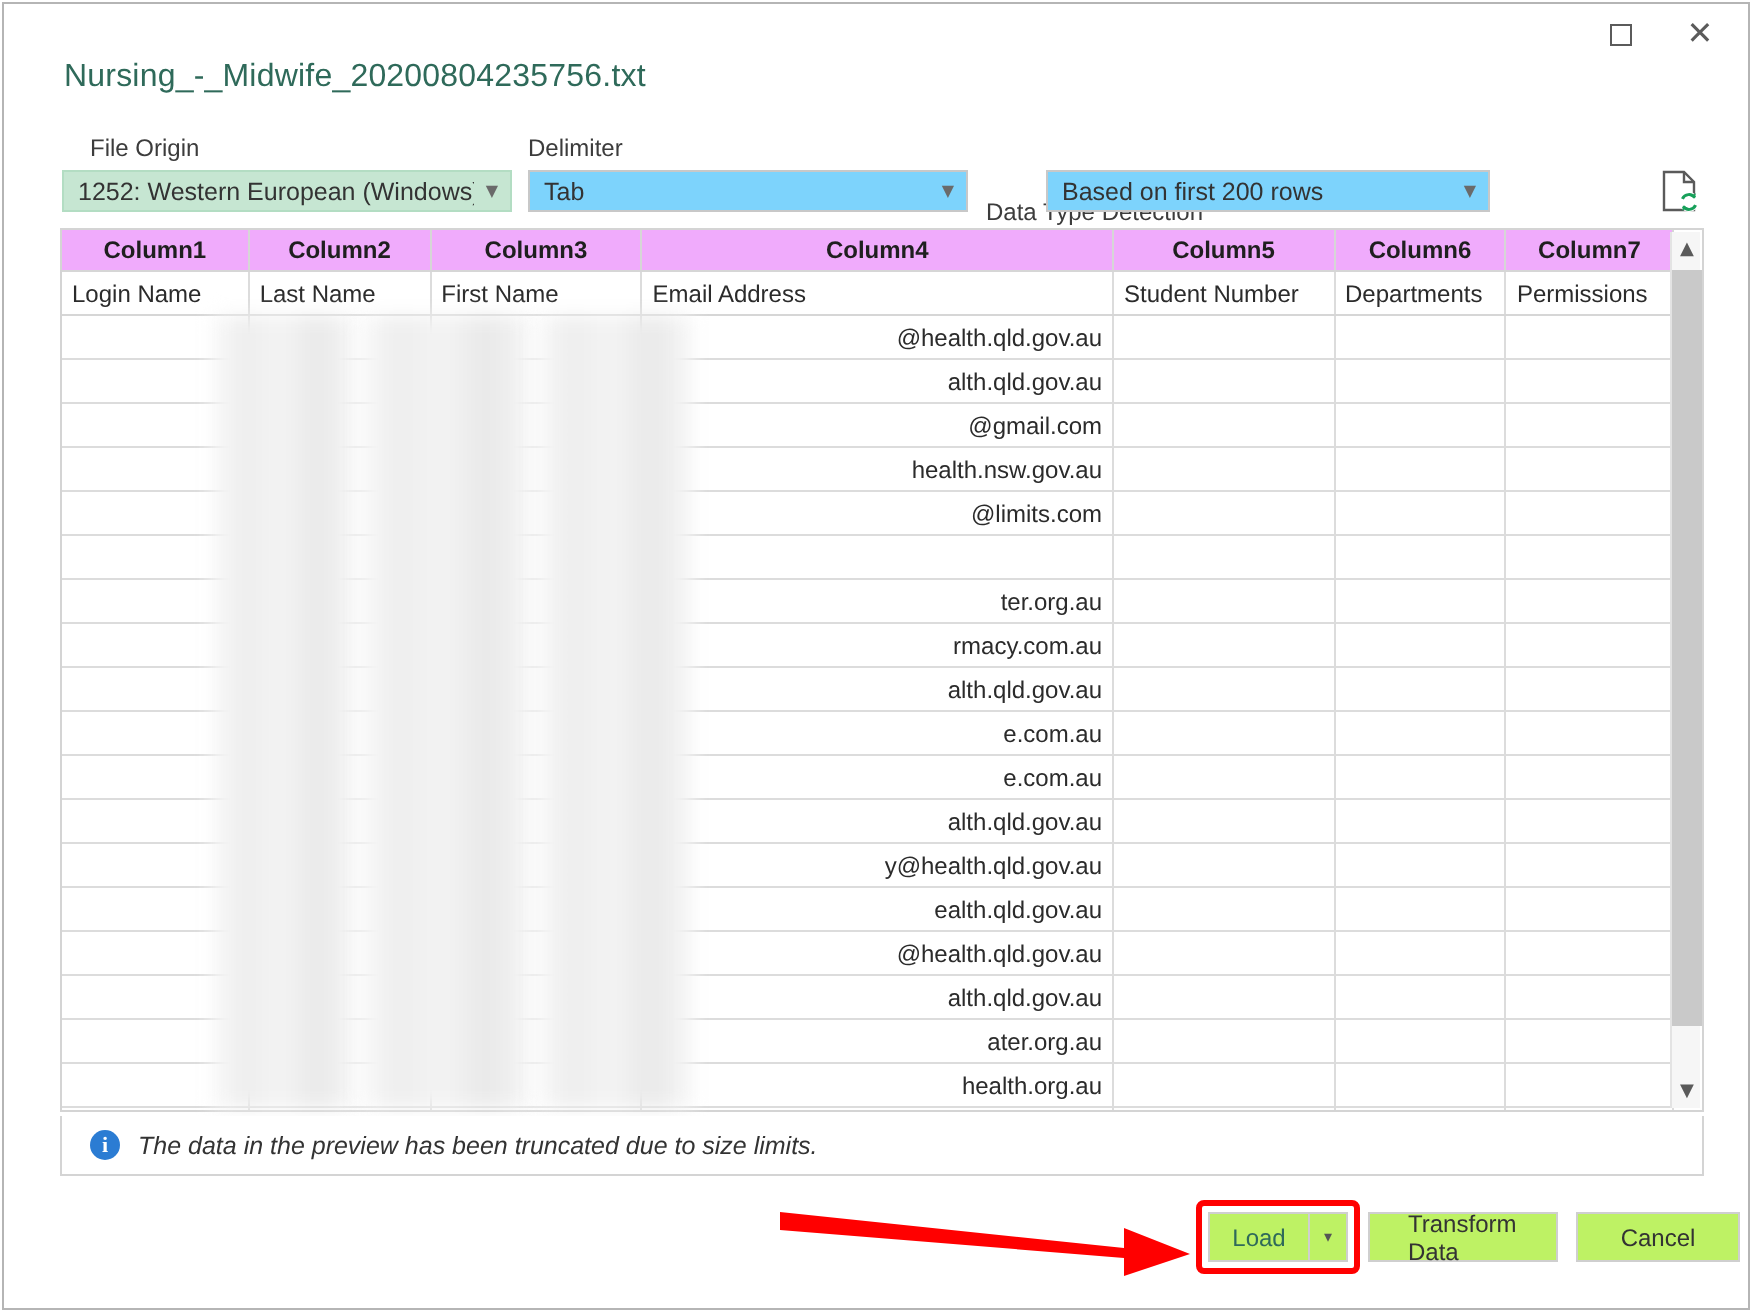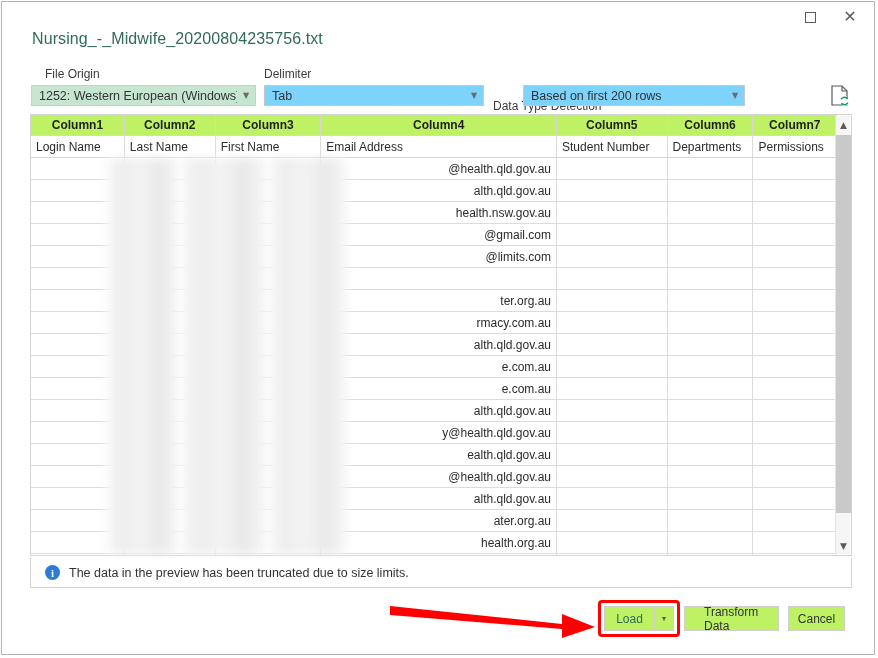--- a/index.html
+++ b/index.html
@@ -116,21 +116,21 @@
     border-collapse: collapse;
     table-layout: fixed;
     width: 806px;
     font-size: 12px;
     color: #2b2b2b;
   }
   .tbl th {
     height: 20px;
     font-weight: bold;
     font-size: 12px;
-    background: #bef264;
+    background: #f0abfc;
     border-right: 1px solid #d6d6d6;
     border-bottom: 1px solid #d6d6d6;
     text-align: center;
     padding: 0 4px;
     color: #1f1f1f;
     white-space: nowrap;
     overflow: hidden;
   }
   .tbl td {
     height: 21px;
@@ -201,21 +201,21 @@
     color: #fff;
     font-size: 11px;
     font-weight: bold;
     display: flex;
     align-items: center;
     justify-content: center;
     font-family: "Liberation Serif", serif;
     margin-right: 9px;
     flex: none;
   }
-  .info-text { font-size: 12.5px; color: #333; }
+  .info-text { font-size: 12.5px; color: #333; font-style: italic; }
   
   .btn {
     position: absolute;
     height: 25px;
     border: 1px solid #cfcfcf;
     background: #bef264;
     font-size: 12px;
     color: #333;
     display: flex;
     align-items: center;
@@ -228,21 +228,21 @@
     color: #2f6a5a;
     border-right: none;
   }
   #loadSplit {
     left: 652px; top: 604px; width: 20px;
     color: #555;
     font-size: 8px;
     font-family: "DejaVu Sans", sans-serif;
   }
   #transformBtn { left: 682px; top: 604px; width: 95px; padding-left: 19px; }
-  #cancelBtn    { left: 786px; top: 604px; width: 57px; }
+  #cancelBtn    { left: 786px; top: 604px; width: 82px; }
   
   .redbox {
     position: absolute;
     left: 596px; top: 598px;
     width: 82px; height: 37px;
     border: 3.5px solid #ff0000;
     border-radius: 4px;
     box-sizing: border-box;
     pointer-events: none;
   }
@@ -346,30 +346,30 @@
             <td></td>
             <td class="cell-email">alth.qld.gov.au</td>
             <td></td>
             <td></td>
             <td></td>
           </tr>
         <tr>
             <td></td>
             <td></td>
             <td></td>
+            <td class="cell-email">@gmail.com</td>
+            <td></td>
+            <td></td>
+            <td></td>
+          </tr>
+        <tr>
+            <td></td>
+            <td></td>
+            <td></td>
             <td class="cell-email">health.nsw.gov.au</td>
-            <td></td>
-            <td></td>
-            <td></td>
-          </tr>
-        <tr>
-            <td></td>
-            <td></td>
-            <td></td>
-            <td class="cell-email">@gmail.com</td>
             <td></td>
             <td></td>
             <td></td>
           </tr>
         <tr>
             <td></td>
             <td></td>
             <td></td>
             <td class="cell-email">@limits.com</td>
             <td></td>

